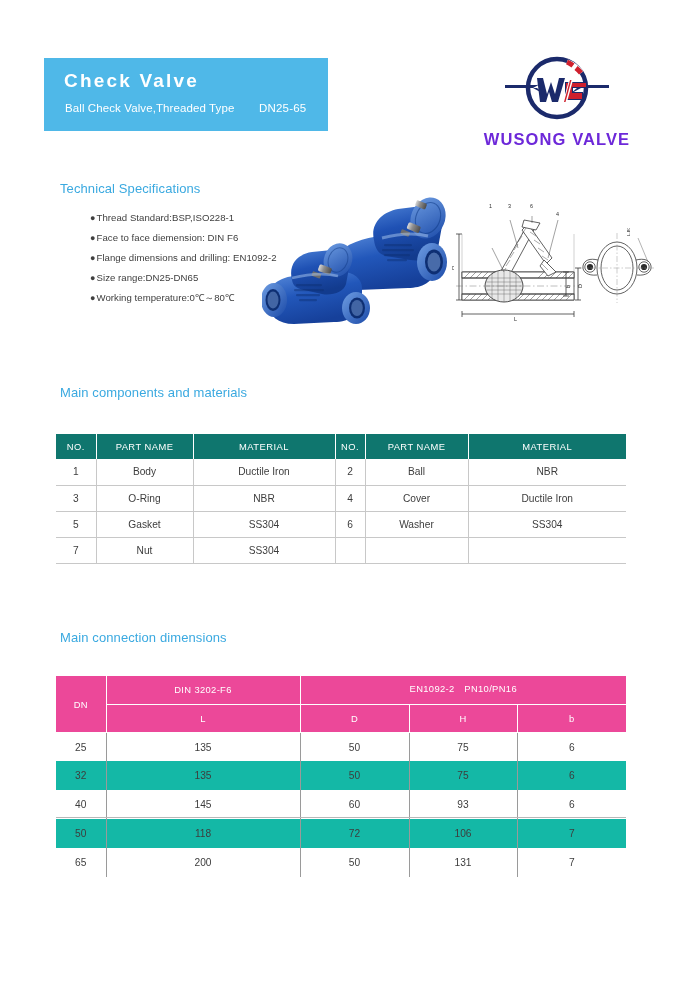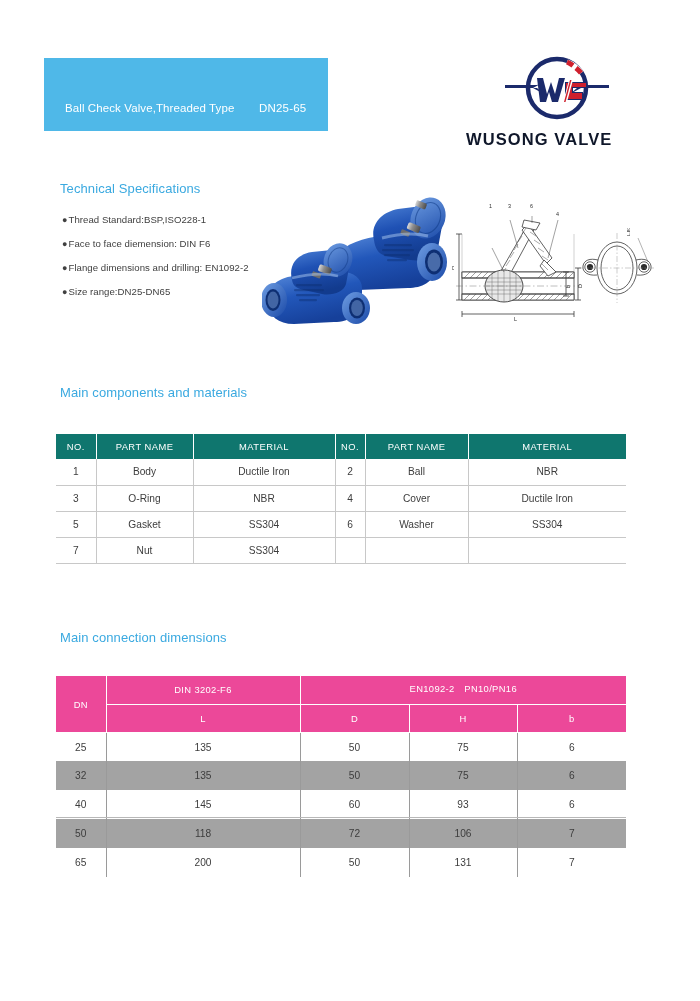--- a/index.html
+++ b/index.html
@@ -72,23 +72,24 @@
     left: 37px;
     top: 0px;
     width: 108px;
     height: 72px;
   }
   .logo-text {
     position: absolute;
     left: 0;
     top: 78px;
     width: 182px;
+    text-align: center;
     font-size: 16.5px;
     font-weight: bold;
-    color: #0f172a;
+    color: #6d28d9;
     letter-spacing: 1.1px;
   }
 
   
   .section-heading {
     position: absolute;
     font-size: 13px;
     color: #3aa9e0;
     letter-spacing: 0.1px;
   }
@@ -99,23 +100,24 @@
   
   .spec-list {
     position: absolute;
     left: 62px;
     top: 208px;
     width: 230px;
   }
   .spec-item {
     font-size: 9.6px;
     color: #404040;
-    line-height: 24px;
+    line-height: 19px;
     white-space: nowrap;
     letter-spacing: 0.05px;
+    margin-left: 28px;
   }
   .spec-item .bullet {
     color: #404040;
     font-size: 9px;
     margin-right: 1px;
   }
 
   
   .photo {
     position: absolute;
@@ -197,38 +199,39 @@
   #dimensions-table th.dn-cell {
     border-bottom: none;
   }
   #dimensions-table td {
     font-size: 10.2px;
     color: #3d3d3d;
     height: 29px;
     border-right: 1px solid #9a9a9a;
   }
   #dimensions-table td:last-child { border-right: none; }
-  #dimensions-table tr.shaded td { background: #a3a3a3; }
+  #dimensions-table tr.shaded td { background: #14b8a6; }
   #dimensions-table tr.first-data td { padding-top: 1px; }
   #dimensions-table tbody tr:last-child td { border-bottom: none; }
   .dim-rule-bottom {
     position: absolute;
     left: 56px;
     top: 817px;
     width: 570px;
     height: 1px;
     background: #b8b8b8;
   }
 </style>
 </head>
 <body>
 
 <div class="header">
 
   <div class="title-banner">
+    <div class="title-main">Check Valve</div>
     <div class="title-sub">Ball Check Valve,Threaded Type</div>
     <div class="title-range">DN25-65</div>
   </div>
 
   <div class="logo-block">
     <div class="logo-mark">
       <svg width="108" height="72" viewBox="0 0 108 72">
 
         <circle cx="54" cy="36" r="29" fill="none" stroke="#1b2a6b" stroke-width="4.5"></circle>
 
@@ -252,20 +255,21 @@
   </div>
 </div>
 
 <div class="section-heading" id="heading-tech">Technical Specifications</div>
 
 <div class="spec-list">
   <div class="spec-item"><span class="bullet">●</span><span>Thread Standard:BSP,ISO228-1</span></div>
   <div class="spec-item"><span class="bullet">●</span><span>Face to face diemension: DIN F6</span></div>
   <div class="spec-item"><span class="bullet">●</span><span>Flange dimensions and drilling: EN1092-2</span></div>
   <div class="spec-item"><span class="bullet">●</span><span>Size range:DN25-DN65</span></div>
+  <div class="spec-item"><span class="bullet">●</span><span>Working temperature:0℃～80℃</span></div>
 </div>
 
 <div class="photo">
   <svg width="188" height="135" viewBox="0 0 188 135">
     <defs>
       <linearGradient id="bodyBlue" x1="0" y1="0" x2="0.3" y2="1">
         <stop offset="0%" stop-color="#4a7fd4"></stop>
         <stop offset="45%" stop-color="#1f51b4"></stop>
         <stop offset="100%" stop-color="#123b8e"></stop>
       </linearGradient>

